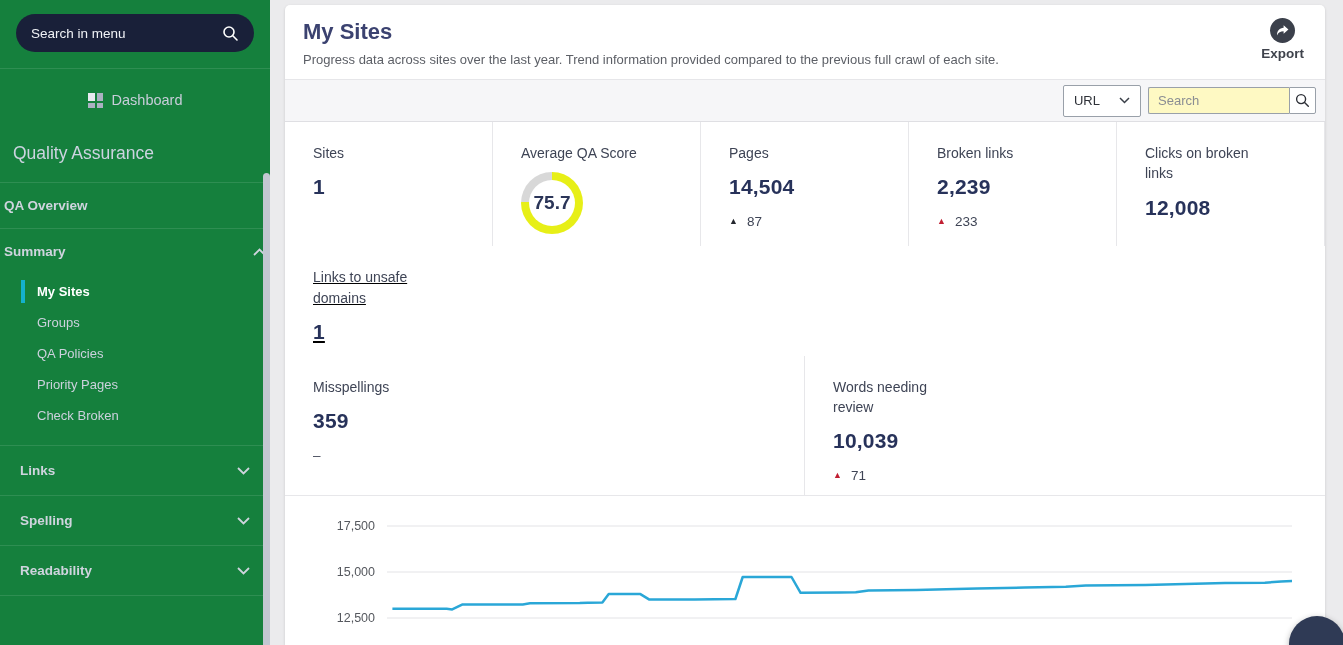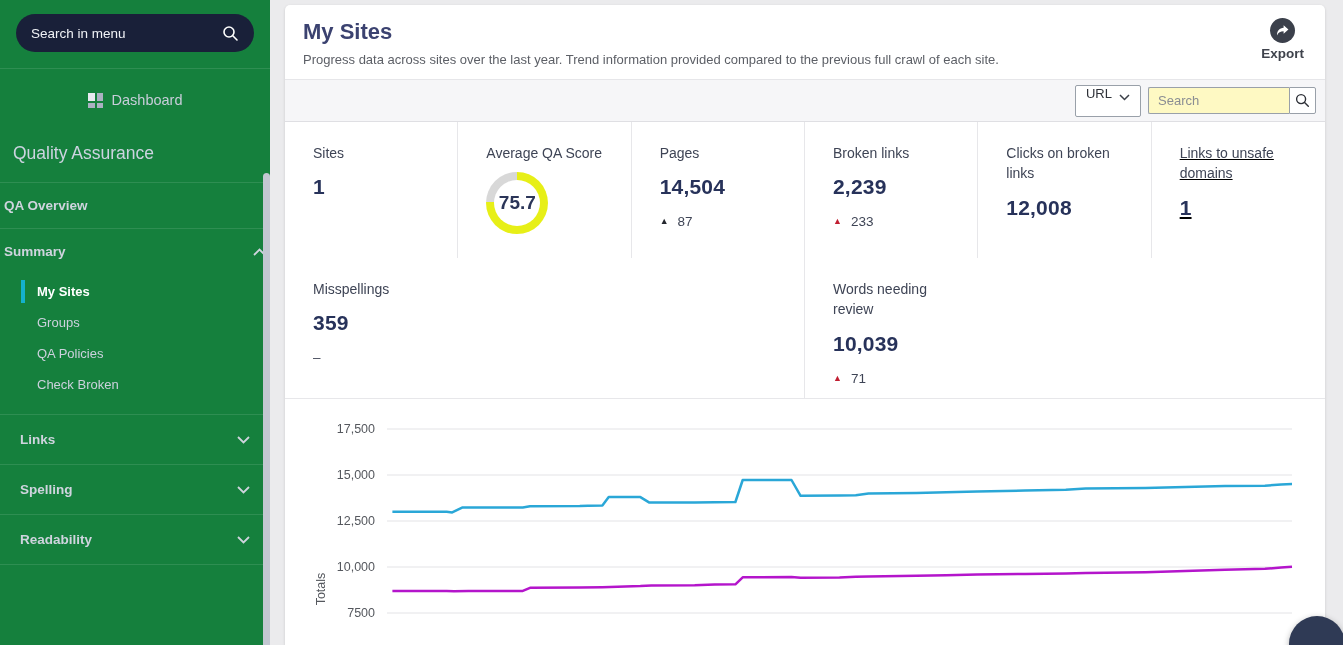--- a/index.html
+++ b/index.html
@@ -66,36 +66,36 @@
     width:25px; height:25px; border-radius:50%; background:#3b404b;
     margin:0 auto 3px; display:flex; align-items:center; justify-content:center;
   }
   .export-label { font-size:13.5px; color:#3f434c;font-weight:bold; }
 
   .toolbar {
     height:43px; background:#f6f6f8; border-top:1px solid #e6e6e9; border-bottom:1px solid #dfdfe3;
     display:flex; align-items:center; justify-content:flex-end; padding-right:9px;
   }
   .url-btn {
-    display:flex; align-items:flex-end; gap:7px; height:27px; padding:15px 10px;
+    display:flex; align-items:center; gap:19px; height:27px; padding:15px 10px;
     background:#fff; border:1px solid #99a0a9; border-radius:2px;
     font-size:13px; color:#2e3138; margin-right:7px; cursor:pointer;
   }
   .search-input {
     height:27px; width:141px; border:1px solid #99a0a9; border-right:none; border-radius:2px 0 0 2px;
     padding:0 9px; font-size:13px; color:#333; background:#fef9c3; outline:none;
     font-family:"Liberation Sans",sans-serif;
   }
   .search-input::placeholder { color:#8a8d93; opacity:1; }
   .search-btn {
     height:27px; width:27px; background:#fff; border:1px solid #99a0a9; border-radius:0 2px 2px 0;
     display:flex; align-items:center; justify-content:center; cursor:pointer;
   }
 
-  .stats-row1 { display:grid; grid-template-columns:repeat(6,1fr); min-height:136px; }
+  .stats-row1 { display:grid; grid-template-columns:repeat(5,1fr); min-height:136px; }
   .stats-row1 .cell { border-right:1px solid #e7e7ea; }
   .stats-row1 .cell:last-child { border-right:none;text-decoration:underline; }
   .stats-row2 { display:grid; grid-template-columns:1fr 1fr; min-height:136px; border-bottom:1px solid #e7e7ea; }
   .stats-row2 .cell:first-child { border-right:1px solid #e7e7ea; }
   .cell { padding:21px 16px 12px 28px; }
   .stat-label { font-size:14px; color:#3e4455; line-height:1.45; max-width:130px; }
   .stat-value { font-size:21px; font-weight:700; color:#27325a; margin-top:12px; letter-spacing:.2px; }
   .stat-trend { margin-top:15px; font-size:13.5px; color:#3e4455; display:flex; align-items:center; gap:9px; }
   .tri { font-size:9px; line-height:1; }
   .tri.dark { color:#24272e; }
@@ -161,20 +161,23 @@
   <div class="sb-sub sb-sep">
     <div class="sb-sub-item active">
       <span class="active-bar"></span>
       <span>My Sites</span>
     </div>
     <div class="sb-sub-item">
       <span>Groups</span>
     </div>
     <div class="sb-sub-item">
       <span>QA Policies</span>
+    </div>
+    <div class="sb-sub-item">
+      <span>Priority Pages</span>
     </div>
     <div class="sb-sub-item">
       <span>Check Broken</span>
     </div>
   </div>
 
   <div class="sb-item sb-sep" style="padding:17px 20px;">
     <span>Links</span>
     <svg class="chev" width="13" height="8" viewBox="0 0 13 8" fill="none">
       <polyline points="1,1 6.5,6.5 12,1" stroke="#cfd4de" stroke-width="1.8" fill="none"></polyline>

